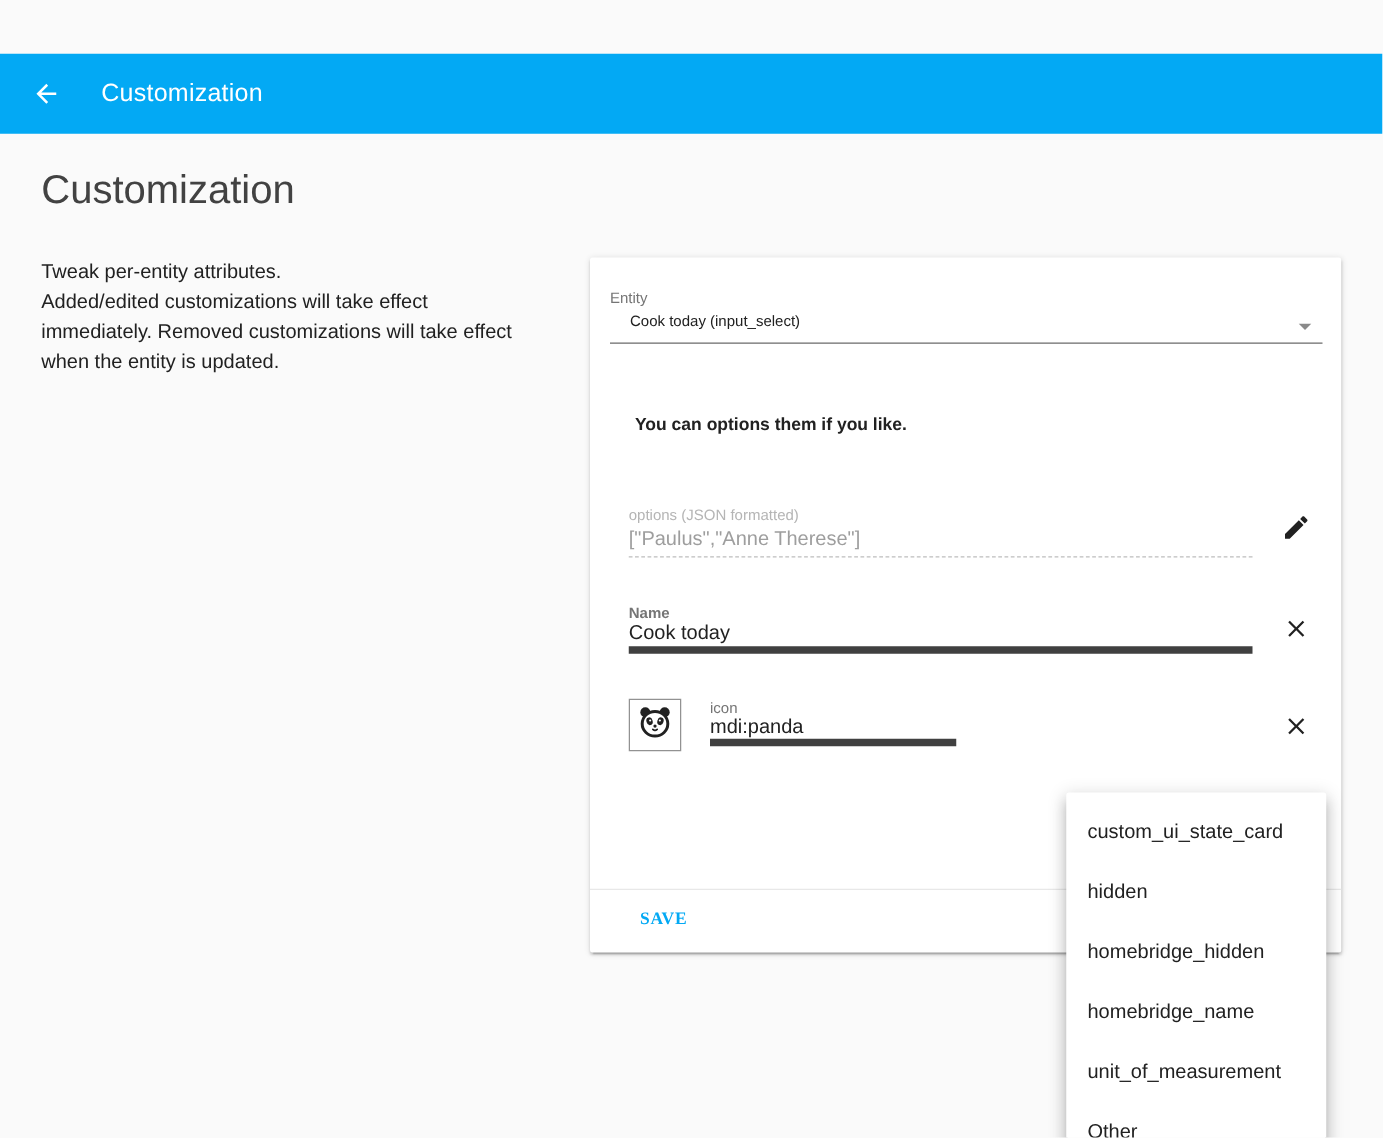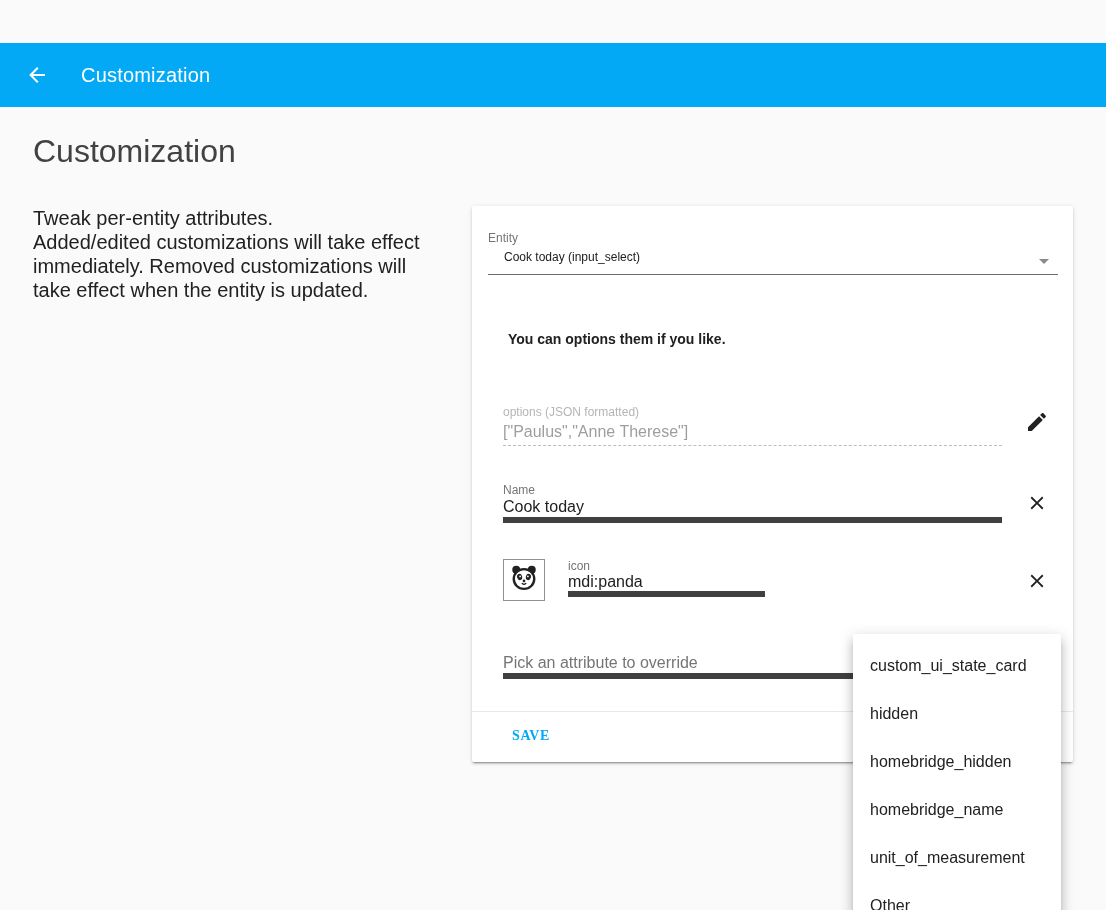--- a/index.html
+++ b/index.html
@@ -10,21 +10,21 @@
   
   .appbar { position:absolute; left:0; top:0; width:1106px; height:64px; background:#03a9f4;
             display:flex; align-items:center; }
   .appbar .back { position:absolute; left:25px; top:20px; width:24px; height:24px; cursor:pointer; }
   .appbar .back svg { display:block; }
   .appbar-title { position:absolute; left:81px; top:0; height:64px; line-height:64px;
                   color:#ffffff; font-size:20px; font-weight:400; letter-spacing:.2px; }
 
   
   .h1 { position:absolute; left:33px; top:90px; font-size:32px; font-weight:400; color:#424242; }
-  .intro { position:absolute; left:33px; top:163px; width:400px; font-size:20px; line-height:24px; color:#212121; }
+  .intro { position:absolute; left:33px; top:163px; width:400px; font-size:16px; line-height:24px; color:#212121; }
 
   
   .card { position:absolute; left:472px; top:163px; width:601px; height:556px; background:#ffffff;
           border-radius:2px;
           box-shadow:0 2px 2px 0 rgba(0,0,0,.14), 0 1px 5px 0 rgba(0,0,0,.12), 0 3px 1px -2px rgba(0,0,0,.2); }
 
   .flabel { position:absolute; font-size:12px; color:#757575; }
   .flabel.disabled { color:#b5b5b5; }
 
   
@@ -105,21 +105,21 @@
     <div class="flabel disabled" style="left:31px; top:199px;">options (JSON formatted)</div>
     <input class="tfield disabled options-input" disabled="" value="[&quot;Paulus&quot;,&quot;Anne Therese&quot;]" style="">
     <div class="action-icon pencil-pos">
       <span>
         <svg width="24" height="24" viewBox="0 0 24 24">
           <path fill="#212121" d="M20.71,7.04C21.1,6.65 21.1,6 20.71,5.63L18.37,3.29C18,2.9 17.35,2.9 16.96,3.29L15.12,5.12L18.87,8.87M3,17.25V21H6.75L17.81,9.93L14.06,6.18L3,17.25Z"></path>
         </svg>
       </span>
     </div>
 
-    <div class="flabel" style="left:31px; top:277px;">Name</div>
+    <div class="flabel" style="left:31px; top:277px;font-weight:bold;">Name</div>
     <input class="tfield name-input" value="Cook today" style="">
     <div class="action-icon x-name-pos">
       <span>
         <svg width="22" height="22" viewBox="0 0 24 24" style="margin:1px;">
           <path fill="#212121" d="M19,6.41L17.59,5L12,10.59L6.41,5L5,6.41L10.59,12L5,17.59L6.41,19L12,13.41L17.59,19L19,17.59L13.41,12L19,6.41Z"></path>
         </svg>
       </span>
     </div>
 
     <div class="icon-preview">
@@ -140,21 +140,20 @@
     <div class="flabel" style="left:96px; top:353px;">icon</div>
     <input class="tfield icon-input" value="mdi:panda" style="">
     <div class="action-icon x-icon-pos">
       <span>
         <svg width="22" height="22" viewBox="0 0 24 24" style="margin:1px;">
           <path fill="#212121" d="M19,6.41L17.59,5L12,10.59L6.41,5L5,6.41L10.59,12L5,17.59L6.41,19L12,13.41L17.59,19L19,17.59L13.41,12L19,6.41Z"></path>
         </svg>
       </span>
     </div>
 
-    <input class="tfield picker-input" placeholder="Pick an attribute to override" style="">
 
     <div class="card-divider"></div>
     <button class="save-btn">SAVE</button>
   </div>
 
   <div class="menu">
     <div class="menu-item">custom_ui_state_card</div>
     <div class="menu-item">hidden</div>
     <div class="menu-item">homebridge_hidden</div>
     <div class="menu-item">homebridge_name</div>

